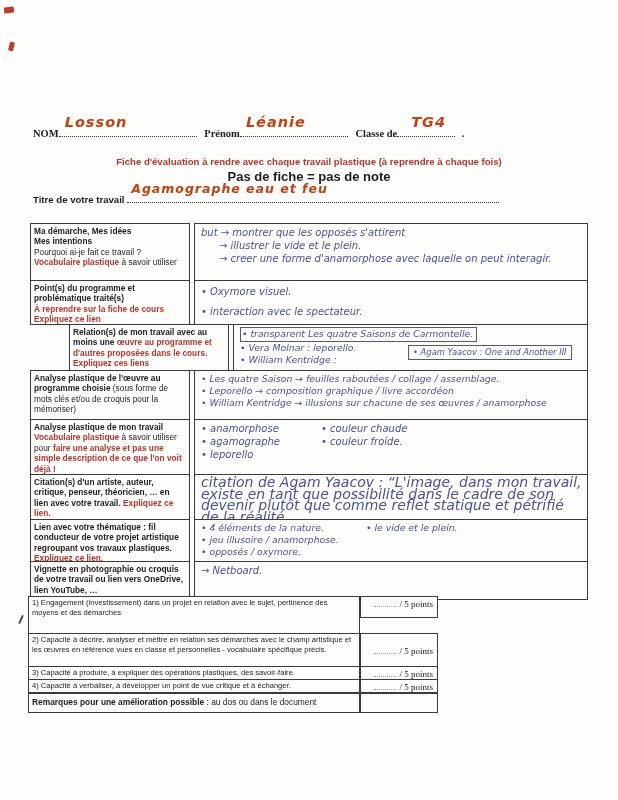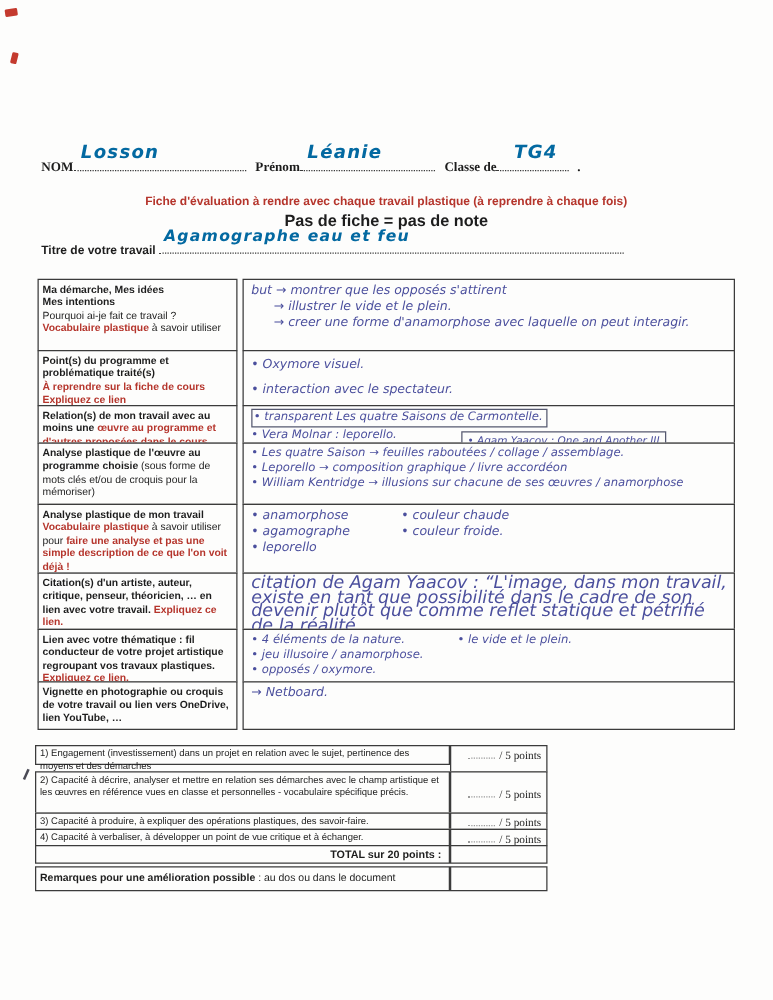--- a/index.html
+++ b/index.html
@@ -8,21 +8,21 @@
     background:#fdfdfc;
     font-family:"Liberation Sans",sans-serif;
     color:#1d1d1d;
   }
   .red-mark{position:absolute;background:#c43a2e;border-radius:1px;}
   .pen-tick{position:absolute;background:#4a4a55;width:2px;height:9px;transform:rotate(24deg);}
 
   
   .id-line{position:absolute;left:33px;top:124px;width:545px;font-family:"Liberation Serif",serif;font-size:10.5px;font-weight:600;white-space:nowrap;}
   .leader{display:inline-block;border-bottom:1.4px dotted #3a3a3a;position:relative;vertical-align:baseline;height:12px;}
-  .hand{font-family:"DejaVu Sans",sans-serif;font-style:italic;color:#0369a1;}
+  .hand{font-family:"DejaVu Sans",sans-serif;font-style:italic;color:#c2410c;}
   .hand-name{position:absolute;left:6px;top:-10px;font-size:14.5px;letter-spacing:1px;white-space:nowrap;}
   .notice-red{position:absolute;left:0;top:156px;width:618px;text-align:center;color:#b5352c;font-weight:bold;font-size:9.6px;}
   .notice-black{position:absolute;left:0;top:169px;width:618px;text-align:center;font-weight:bold;font-size:13px;}
   .work-title-line{position:absolute;left:33px;top:190px;width:545px;font-size:9.6px;font-weight:bold;white-space:nowrap;}
   .work-title-line .leader{width:372px;}
   .hand-title{position:absolute;left:4px;top:-9px;font-size:12.5px;letter-spacing:1px;white-space:nowrap;}
 
   
   .grid{position:absolute;left:30px;top:224px;width:558px;}
   .grow{display:flex;margin-top:-1px;}
@@ -101,21 +101,21 @@
       <div class="red">Expliquez ce lien</div>
     </div>
     <div class="rcell">
       <div class="ans spaced">
           <div>• Oxymore visuel.</div>
           <div>• interaction avec le spectateur.</div>
         </div>
     </div>
   </div>
 
-  <div class="grow" style="height:31px;">
+  <div class="grow" style="height:47px;margin-left:39px;">
     <div class="lcell">
       <span class="b">Relation(s) de mon travail avec au moins une </span><span class="red">œuvre au programme et d'autres proposées dans le cours.</span>
       <div class="red">Expliquez ces liens</div>
     </div>
     <div class="rcell">
       <div class="ans ans-sm"><span class="hand-boxed">• transparent Les quatre Saisons de Carmontelle.</span></div>
       <div class="ans ans-sm">
           <div>• Vera Molnar : leporello.</div>
           <div>• William Kentridge :</div>
         </div>
@@ -190,21 +190,21 @@
     <div class="rcell">
       <div class="ans">
           <div>→ Netboard.</div>
         </div>
     </div>
   </div>
 </div>
 
 <div class="scores">
   <div class="srow">
-    <div class="scell crit" style="height:16px;">1) Engagement (investissement) dans un projet en relation avec le sujet, pertinence des moyens et des démarches</div>
+    <div class="scell crit" style="height:38px;">1) Engagement (investissement) dans un projet en relation avec le sujet, pertinence des moyens et des démarches</div>
     <div class="scell pts" style="height:22px;"><span class="dots"></span><span>/ 5 points</span></div>
   </div>
   <div class="srow">
     <div class="scell crit" style="height:34px;">2) Capacité à décrire, analyser et mettre en relation ses démarches avec le champ artistique et les œuvres en référence vues en classe et personnelles - vocabulaire spécifique précis.</div>
     <div class="scell pts" style="height:34px;padding-top:11px;"><span class="dots"></span><span>/ 5 points</span></div>
   </div>
   <div class="srow">
     <div class="scell crit" style="height:14px;">3) Capacité à produire, à expliquer des opérations plastiques, des savoir-faire.</div>
     <div class="scell pts" style="height:14px;"><span class="dots"></span><span>/ 5 points</span></div>
   </div>

